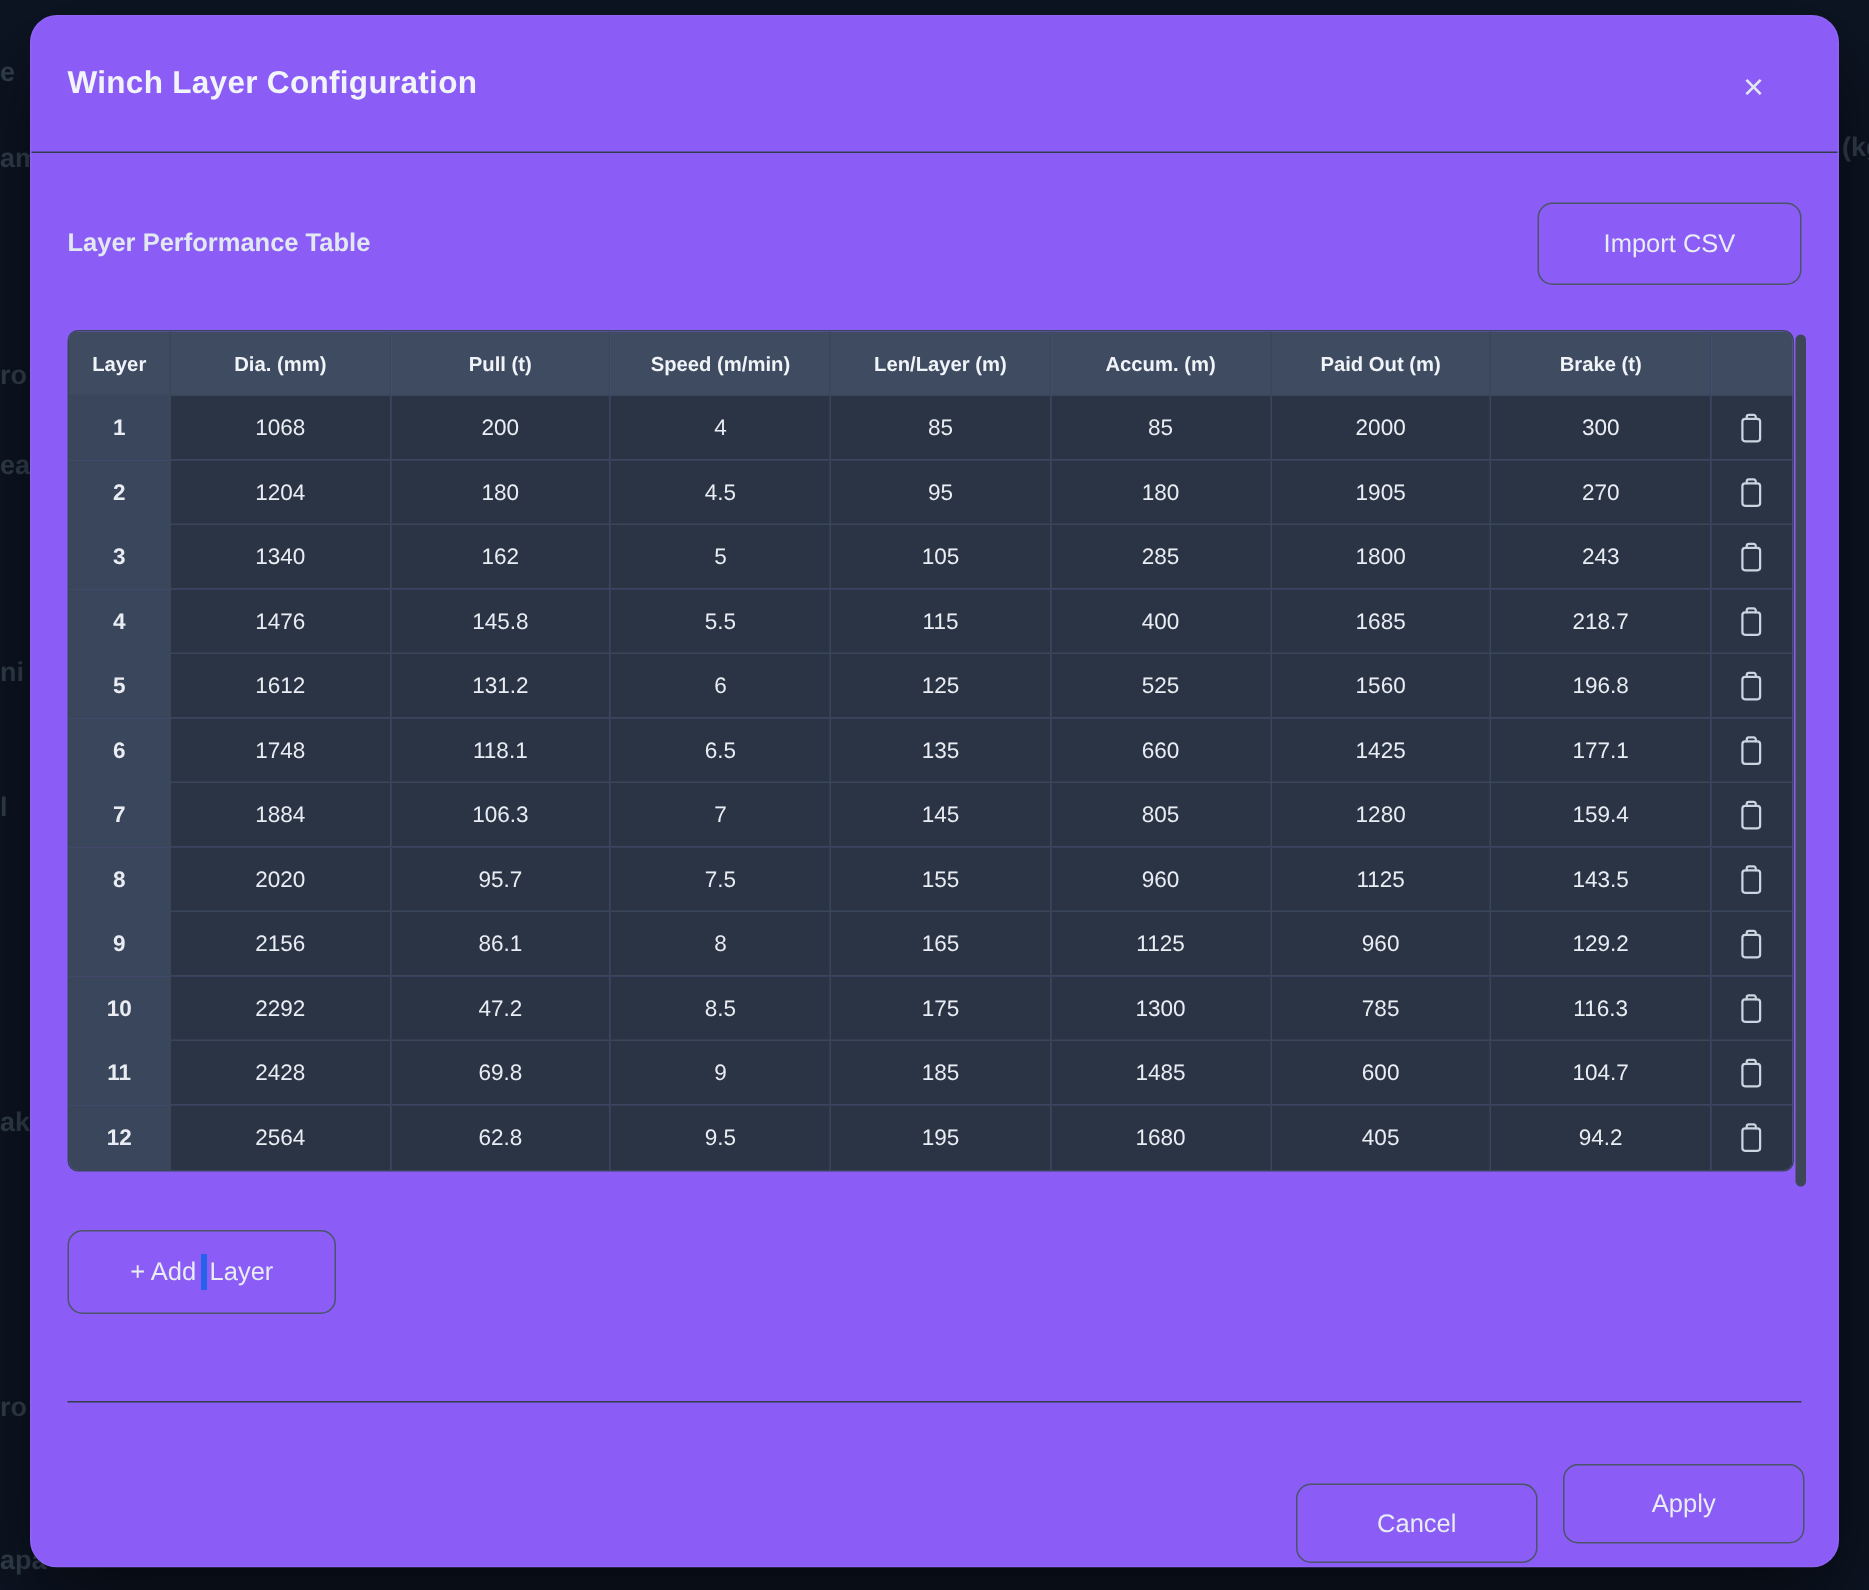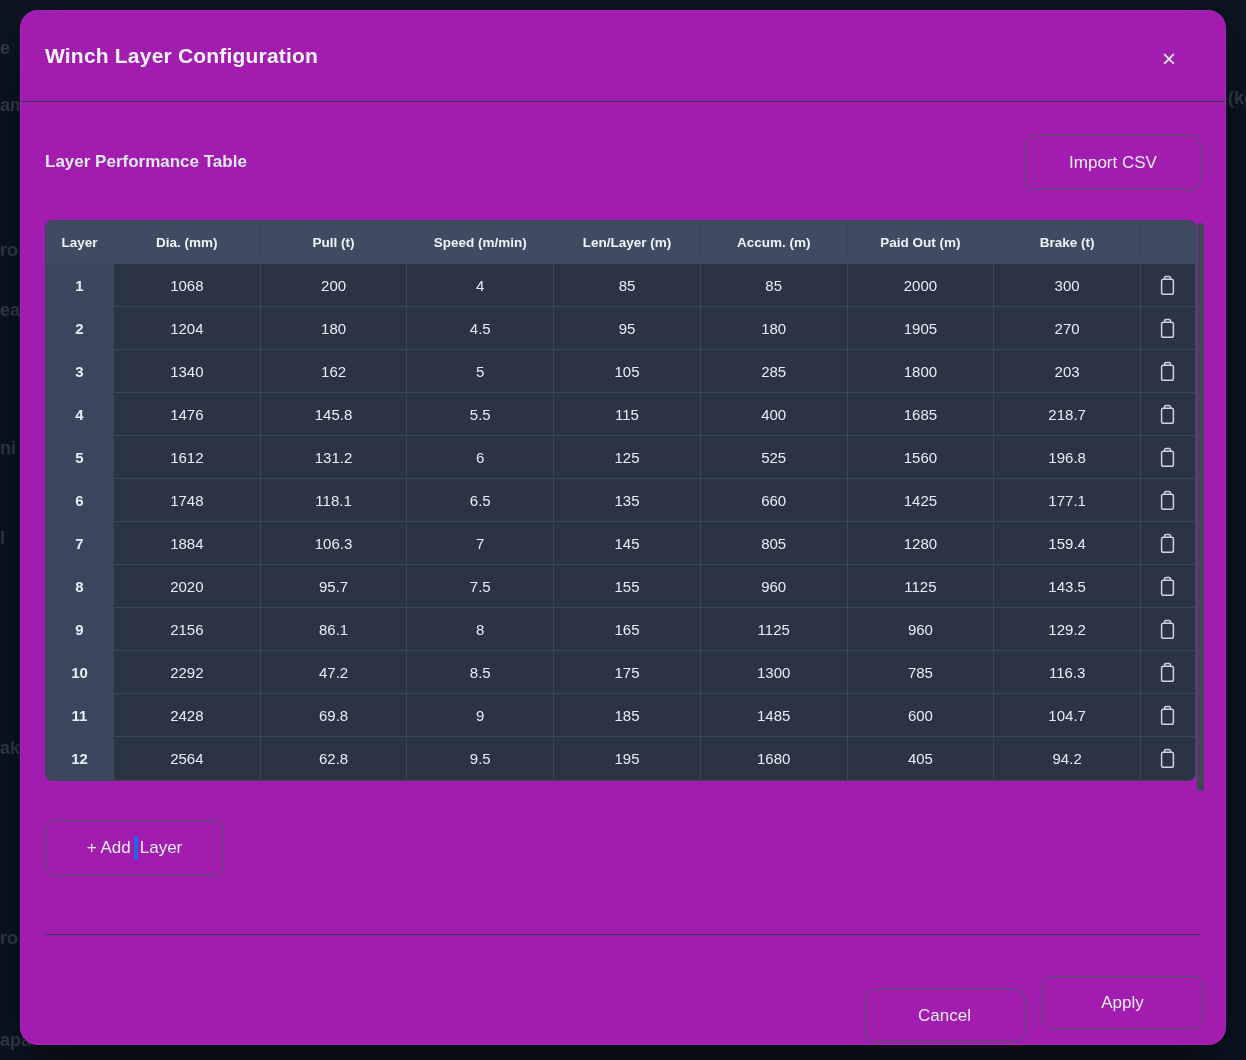--- a/index.html
+++ b/index.html
@@ -17,21 +17,21 @@
     font-weight: 700;
     font-size: 18px;
     white-space: nowrap;
     user-select: none;
   }
   
   .modal {
     position: absolute;
     left: 20px; top: 10px;
     width: 1206px; height: 1035px;
-    background: #a21caf;
+    background: #8b5cf6;
     border: 1px solid rgba(255,255,255,0.05);
     border-radius: 18px;
     box-shadow: 0 24px 60px rgba(0,0,0,0.55);
     padding-left: 16px;
   }
   .modal-title {
     position: absolute;
     left: 24px; top: 33px;
     font-size: 21px;
     font-weight: 700;
@@ -208,21 +208,21 @@
 </div>
         </div>
         <div class="trow">
           <div class="cell layercell">3</div>
           <div class="cell">1340</div>
           <div class="cell">162</div>
           <div class="cell">5</div>
           <div class="cell">105</div>
           <div class="cell">285</div>
           <div class="cell">1800</div>
-          <div class="cell">203</div>
+          <div class="cell">243</div>
           <div class="cell delcell">
   <svg width="19" height="21" viewBox="0 0 19 21" fill="none" stroke="#cbd5e1" stroke-width="1.5" stroke-linecap="round" stroke-linejoin="round">
     <path d="M6.5 4.2 V3 a1.4 1.4 0 0 1 1.4 -1.4 h3.2 a1.4 1.4 0 0 1 1.4 1.4 v1.2"></path>
     <rect x="3.6" y="4.2" width="11.8" height="15" rx="1.8"></rect>
   </svg>
 </div>
         </div>
         <div class="trow">
           <div class="cell layercell">4</div>
           <div class="cell">1476</div>

